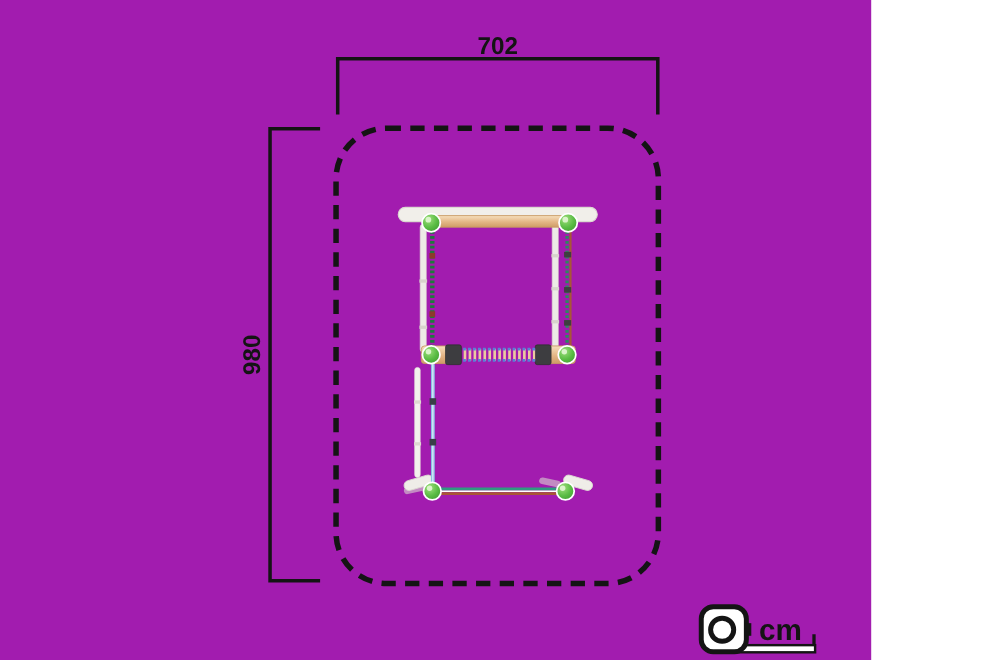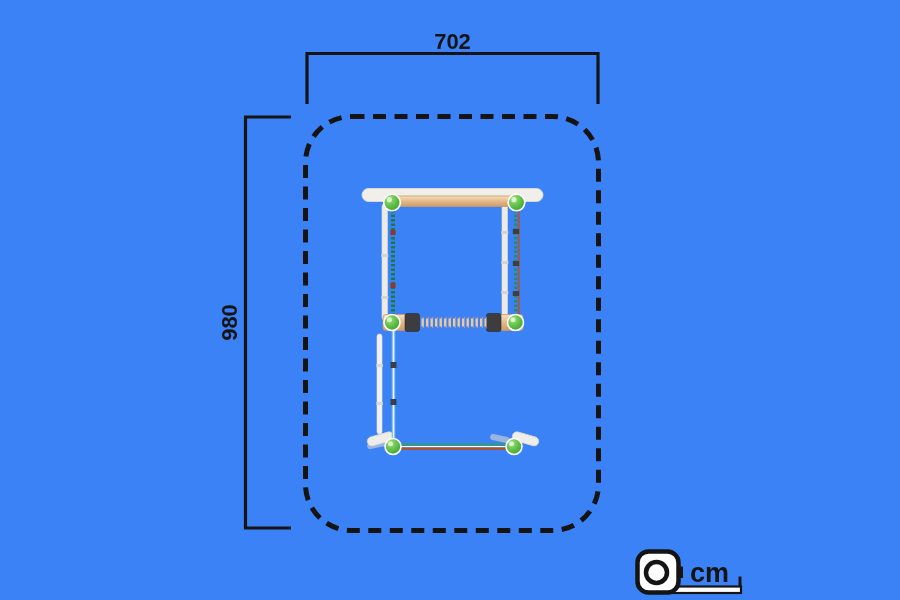--- a/index.html
+++ b/index.html
@@ -1,17 +1,17 @@
 <!DOCTYPE html>
 <html><head>
 <meta charset="utf-8">
 <style>
   html,body{margin:0;padding:0;background:#ffffff;}
   .canvas{
-    position:relative;width:900px;height:600px;background:#3b82f6;overflow:hidden;
+    position:relative;width:792px;height:600px;background:#a21caf;overflow:hidden;
     font-family:"Liberation Sans","DejaVu Sans",sans-serif;
   }
   .canvas svg{position:absolute;left:0;top:0;}
   .dim-text{font-family:"Liberation Sans","DejaVu Sans",sans-serif;font-weight:bold;font-size:22px;fill:#141414;}
   .unit-text{font-family:"Liberation Sans","DejaVu Sans",sans-serif;font-weight:bold;font-size:27px;fill:#141414;}
 </style>
 </head>
 <body>
 
 <div class="canvas">

